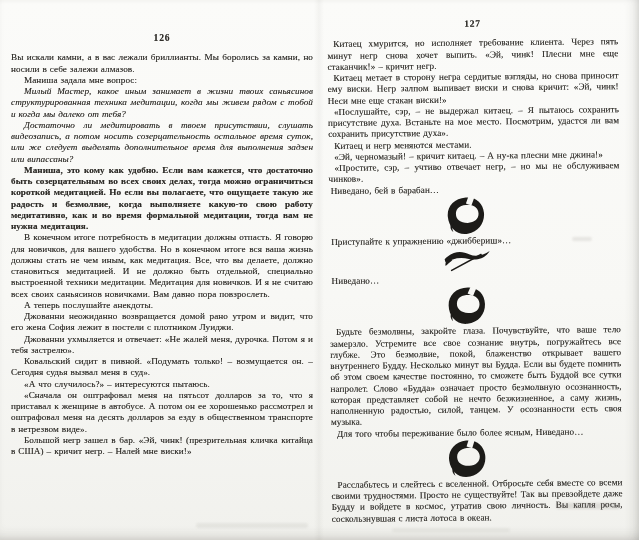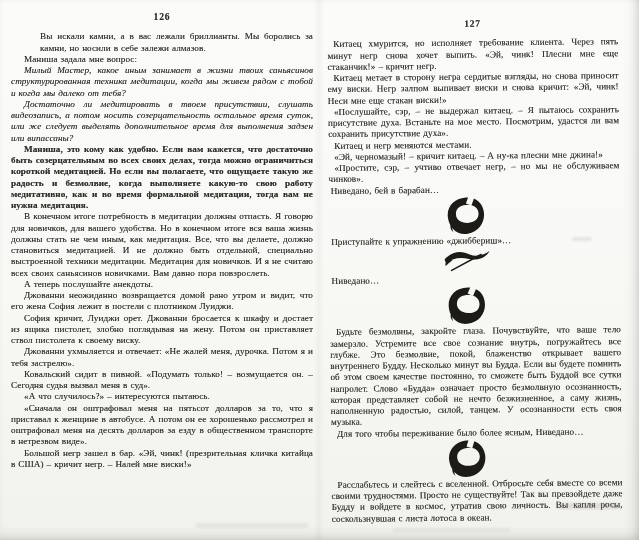--- a/index.html
+++ b/index.html
@@ -13,29 +13,29 @@
   .scan::after{content:"";position:absolute;inset:0;pointer-events:none;
     box-shadow:inset -10px 0 14px -10px rgba(60,58,52,.30),
                inset 0 -10px 14px -10px rgba(60,58,52,.28),
                inset 0 4px 10px -9px rgba(60,58,52,.12);}
   .gutter{position:absolute;left:314px;top:0;width:10px;height:540px;
     background:linear-gradient(90deg,rgba(0,0,0,0) 0%,rgba(90,88,80,.05) 50%,rgba(0,0,0,0) 100%);}
 
   .page{position:absolute;color:#2f2d29;font-size:9.2px;line-height:11.25px;
     text-align:justify;letter-spacing:.05px;word-spacing:.6px;
     text-shadow:0 0 .45px rgba(47,45,41,.55);}
-  .left-page{left:11px;top:11px;width:302px;}
+  .left-page{left:11px;top:32px;width:302px;}
   .right-page{left:327px;top:19px;width:291px;transform:rotate(-0.55deg);transform-origin:0 0;}
 
   .pagenum{text-align:center;font-weight:bold;font-size:9.6px;letter-spacing:.8px;
     margin:0 0 9px 0;text-indent:0;}
 
   p.para{margin:0;text-indent:13px;}
   .right-page p.para{text-indent:6px;}
-  p.noindent{text-indent:0;margin-left:29px;}
+  p.noindent{text-indent:0;}
   p.italic{font-style:italic;}
   p.cue{margin:0;text-indent:2px;text-align:left;}
   .mt2{margin-top:2px;}.mt3{margin-top:3px;}.mt4{margin-top:4px;}
   .mt5{margin-top:5px;}.mt6{margin-top:6px;}.mt8{margin-top:8px;font-weight:bold;}
 
   .callig{text-align:center;margin:1px 0;line-height:0;}
   .callig svg{display:inline-block;transform:translateX(-9px);}
   .enso-2 svg{transform:translateX(-9px) rotate(4deg);}
   .enso-3 svg{transform:translateX(-10px) rotate(-3deg);}
 
@@ -73,21 +73,20 @@
   <div class="page left-page">
     <p class="pagenum">126</p>
     <p class="para noindent">Вы искали камни, а в вас лежали бриллианты. Мы боролись за камни, но носили в себе залежи алмазов.</p>
     <p class="para">Маниша задала мне вопрос:</p>
     <p class="para italic mt6">Милый Мастер, какое иным занимает в жизни твоих саньясинов структурированная техника медитации, когда мы живем рядом с тобой и когда мы далеко от тебя?</p>
     <p class="para italic">Достаточно ли медитировать в твоем присутствии, слушать видеозапись, а потом носить созерцательность остальное время суток, или же следует выделять дополнительное время для выполнения задзен или випассаны?</p>
     <p class="para mt8">Маниша, это кому как удобно. Если вам кажется, что достаточно быть созерцательным во всех своих делах, тогда можно ограничиться короткой медитацией. Но если вы полагаете, что ощущаете такую же радость и безмолвие, когда выполняете какую-то свою работу медитативно, как и во время формальной медитации, тогда вам не нужна медитация.</p>
     <p class="para mt2">В конечном итоге потребность в медитации должны отпасть. Я говорю для новичков, для вашего удобства. Но в конечном итоге вся ваша жизнь должны стать не чем иным, как медитация. Все, что вы делаете, должно становиться медитацией. И не должно быть отдельной, специально выстроенной техники медитации. Медитация для новичков. И я не считаю всех своих саньясинов новичками. Вам давно пора повзрослеть.</p>
     <p class="para mt2">А теперь послушайте анекдоты.</p>
     <p class="para mt5">Джованни неожиданно возвращается домой рано утром и видит, что его жена София лежит в постели с плотником Луиджи.</p>
-    <p class="para">София кричит, Луиджи орет. Джованни бросается к шкафу и достает из ящика пистолет, злобно поглядывая на жену. Потом он приставляет ствол пистолета к своему виску.</p>
     <p class="para">Джованни ухмыляется и отвечает: «Не жалей меня, дурочка. Потом я и тебя застрелю».</p>
     <p class="para mt6">Ковальский сидит в пивной. «Подумать только! – возмущается он. – Сегодня судья вызвал меня в суд».</p>
     <p class="para">«А что случилось?» – интересуются пытаюсь.</p>
     <p class="para">«Сначала он оштрафовал меня на пятьсот долларов за то, что я приставал к женщине в автобусе. А потом он ее хорошенько рассмотрел и оштрафовал меня на десять долларов за езду в общественном транспорте в нетрезвом виде».</p>
     <p class="para mt6">Большой негр зашел в бар. «Эй, чинк! (презрительная кличка китайца в США) – кричит негр. – Налей мне виски!»</p>
   </div>
 
   <div class="page right-page">
     <p class="pagenum">127</p>
     <p class="para">Китаец хмурится, но исполняет требование клиента. Через пять минут негр снова хочет выпить. «Эй, чинк! Плесни мне еще стаканчик!» – кричит негр.</p>

